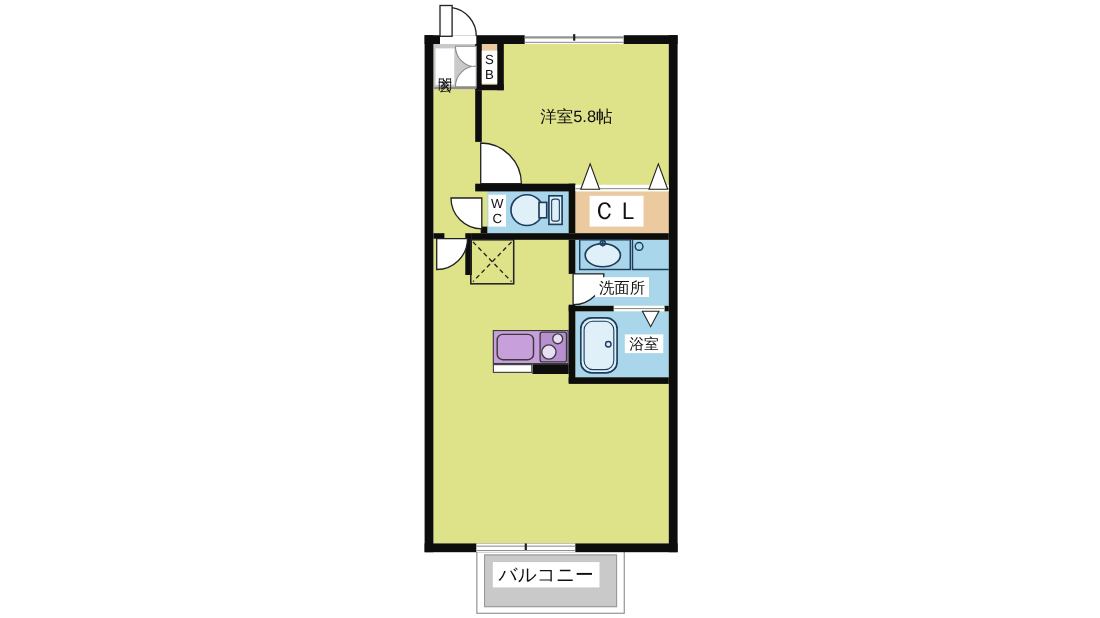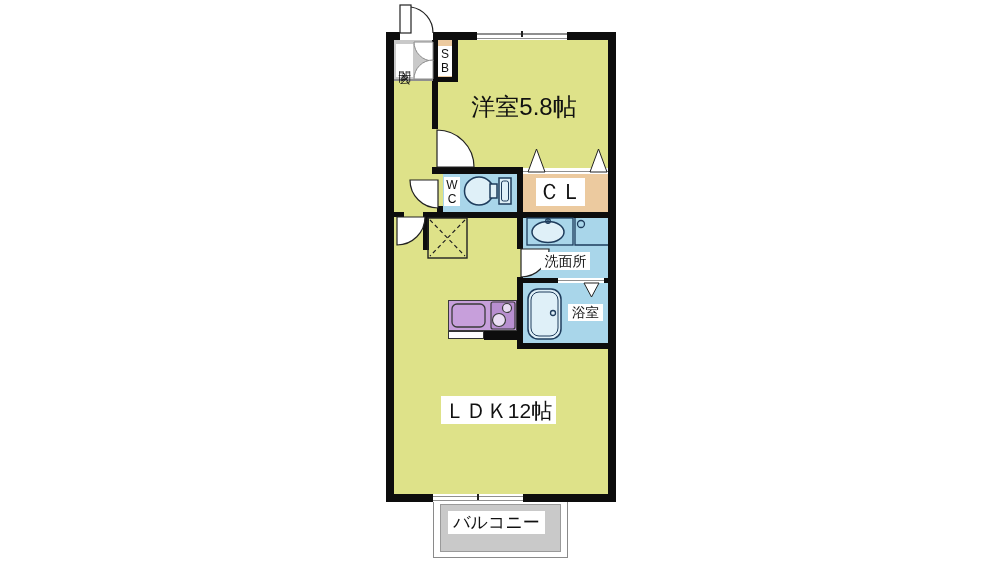--- a/index.html
+++ b/index.html
@@ -151,20 +151,19 @@
     </g>
     <g>
       <rect x="491" y="302" width="24" height="27" rx="2" fill="#b88fd0" stroke="#3a3a3a" stroke-width="1.2"></rect>
       <circle class="burner" cx="499" cy="320" r="6.5"></circle>
       <circle class="burner" cx="507" cy="308" r="4.5"></circle>
     </g>
   </svg>
 
   <div class="lbl vtext" style="left:396px;top:44px;width:17px;height:33px;font-size:12.5px;">玄関</div>
   <div class="lbl vtext" style="left:438px;top:46px;width:14px;height:30px;font-size:12px;">SB</div>
-  <div class="lbl nobg" style="left:454px;top:93px;width:140px;height:27px;font-size:24px;">洋室5.8帖</div>
+  <div class="lbl nobg" style="left:454px;top:93px;width:140px;height:27px;font-size:15px;">洋室5.8帖</div>
   <div class="lbl vtext" style="left:444px;top:177px;width:16px;height:29px;font-size:12px;">WC</div>
   <div class="lbl" style="left:536px;top:178px;width:49px;height:28px;font-size:22px;">ＣＬ</div>
   <div class="lbl" style="left:541px;top:252px;width:49px;height:18px;font-size:14px;">洗面所</div>
   <div class="lbl" style="left:568px;top:304px;width:35px;height:17px;font-size:13.5px;">浴室</div>
-  <div class="lbl" style="left:441px;top:396px;width:115px;height:28px;font-size:21px;">ＬＤＫ12帖</div>
   <div class="lbl" style="left:448px;top:511px;width:97px;height:23px;font-size:17px;text-align:center;">バルコニー</div>
 </div>
 
 </body></html>

